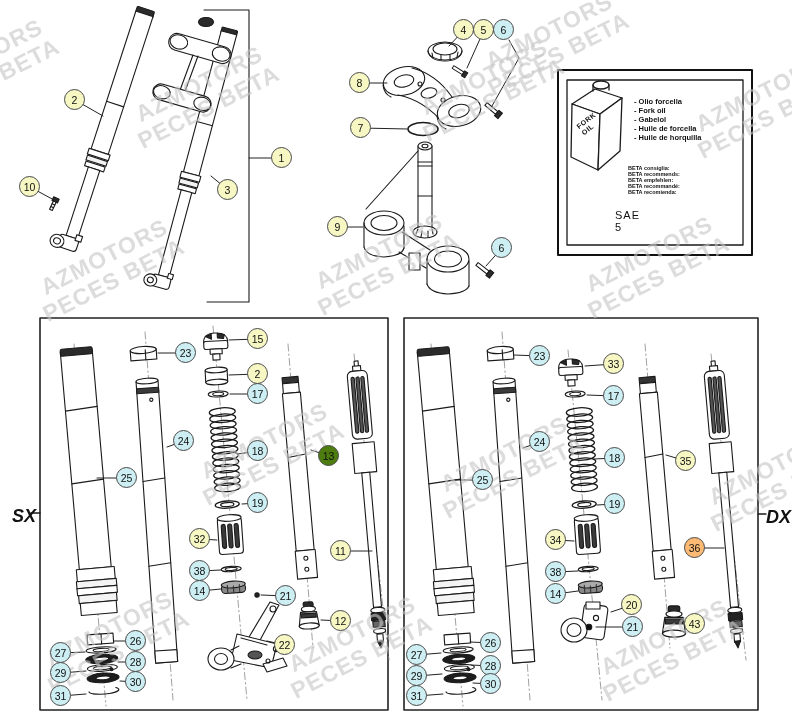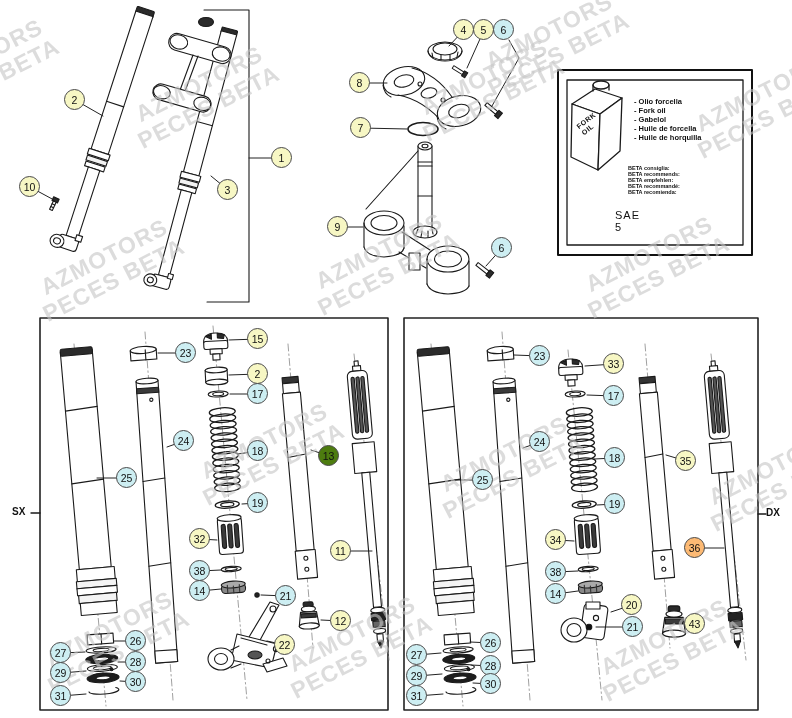--- a/index.html
+++ b/index.html
@@ -13,21 +13,21 @@
     font-weight:bold; font-size:23px; line-height:25px; letter-spacing:1px;
     white-space:nowrap; pointer-events:none; opacity:.6;
   }
   .wm div:last-child { margin-left:-10px; }
   .callout {
     position:absolute; z-index:5; width:21px; height:21px; border-radius:50%;
     border:1.3px solid #4a4a4a; display:flex; align-items:center; justify-content:center;
     font-size:10.5px; color:#111; box-sizing:border-box;
   }
   .side-label {
-    position:absolute; z-index:5; font-size:10px; font-weight:bold; color:#111;
+    position:absolute; z-index:5; font-size:18px; font-weight:bold; color:#111;font-style:italic;
   }
   #oil-texts { position:absolute; left:0; top:0; z-index:4; color:#111; }
   .oil-name { position:absolute; font-size:7.5px; font-weight:bold; line-height:9.3px; white-space:nowrap; }
   .beta-line { position:absolute; font-size:5.5px; font-weight:bold; line-height:5.9px; white-space:nowrap; }
   #sae { position:absolute; font-size:11px; letter-spacing:1px; }
   #bottle-label {
     position:absolute; font-size:7px; font-weight:bold; line-height:8px;
     transform:rotate(-38deg); letter-spacing:.5px;
   }
 </style>

